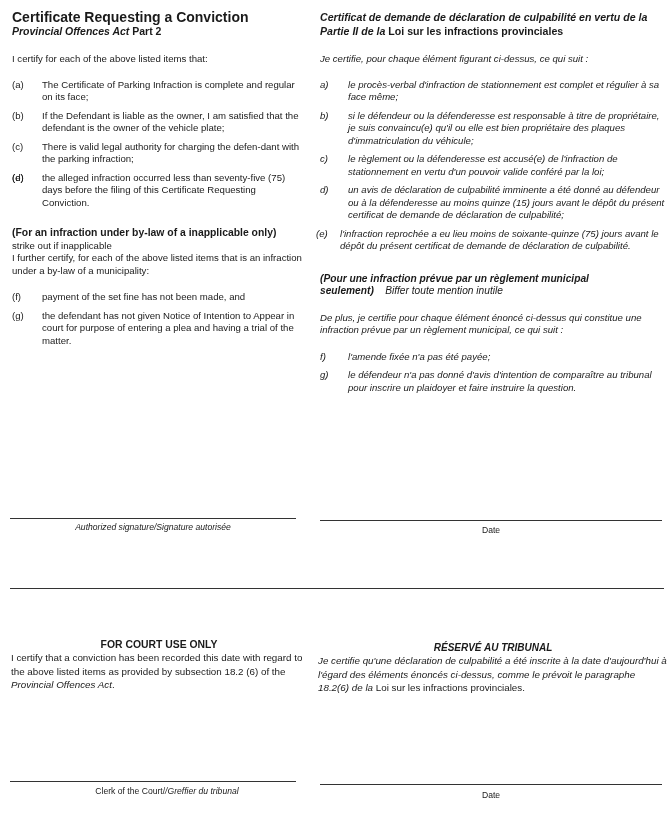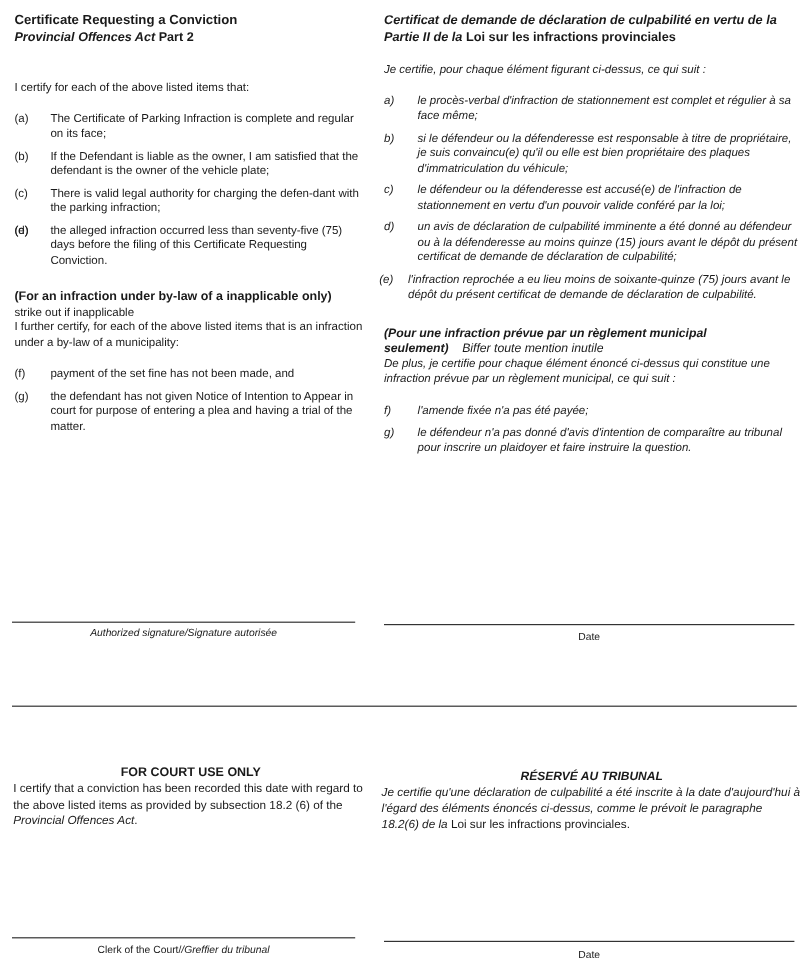--- a/index.html
+++ b/index.html
@@ -3,40 +3,40 @@
   <meta charset="utf-8">
   <style>
     html, body { margin: 0; padding: 0; background: #ffffff; }
     body {
       width: 671px; height: 813px; position: relative; overflow: hidden;
       font-family: "Liberation Sans", sans-serif; color: #1a1a1a;
     }
     .col { position: absolute; }
     .left { left: 12px; width: 290px; }
     .right { left: 320px; width: 346px; }
-    .title { font-weight: bold; font-size: 11px; line-height: 14px; }
+    .title { font-weight: bold; font-size: 14px; line-height: 14px; }
     .title-it { font-weight: bold; font-style: italic; font-size: 10.5px; line-height: 14px; }
     .fr-bold-it { font-weight: bold; font-style: italic; }
     .p { font-size: 9.6px; line-height: 12.5px; margin: 0; }
     .it { font-style: italic; }
     .item { position: relative; padding-left: 30px; font-size: 9.6px; line-height: 12.5px; margin: 0; }
     .item .lbl { position: absolute; left: 0; top: 0; }
     .right .item { padding-left: 28px; }
     .sig-line { position: absolute; height: 1px; background: #333; }
     .sig-label { position: absolute; font-size: 8.6px; text-align: center; }
     .center { text-align: center; }
     .bold { font-weight: bold; }
   </style>
 </head>
 <body>
 
 <div class="col left" style="top:10px;">
   <div class="title">Certificate Requesting a Conviction</div>
   <div class="title-it"><span>Provincial Offences Act</span><span style="font-style:normal"> Part 2</span></div>
-  <p class="p" style="margin-top:30px;">I certify for each of the above listed items that:</p>
+  <p class="p" style="margin-top:15px;">I certify for each of the above listed items that:</p>
 
   <div style="margin-top:13px;">
     <p class="item" style="margin-bottom:6px;"><span class="lbl">(a)</span><span>The Certificate of Parking Infraction is complete and regular on its face;</span></p>
     <p class="item" style="margin-bottom:6px;"><span class="lbl">(b)</span><span>If the Defendant is liable as the owner, I am satisfied that the defendant is the owner of the vehicle plate;</span></p>
     <p class="item" style="margin-bottom:6px;"><span class="lbl">(c)</span><span>There is valid legal authority for charging the defen-dant with the parking infraction;</span></p>
     <p class="item" style="margin-bottom:6px;"><span class="lbl">(d)</span></p>
     <p class="item"><span class="lbl">(e)</span><span>the alleged infraction occurred less than seventy-five (75) days before the filing of this Certificate Requesting Conviction.</span></p>
   </div>
 
   <p class="p bold" style="margin-top:18px; font-size:10.4px;">(For an infraction under by-law of a inapplicable only)</p>
@@ -49,27 +49,27 @@
   </div>
 </div>
 
 <div class="col right" style="top:10px;">
   <div class="title-it" style="font-size:10.6px;"><span>Certificat de demande de déclaration de culpabilité en vertu de la Partie II de la </span><span style="font-style:normal">Loi sur les infractions provinciales</span></div>
   <p class="p it" style="margin-top:15px;">Je certifie, pour chaque élément figurant ci-dessus, ce qui suit :</p>
 
   <div style="margin-top:13px;" class="it">
     <p class="item" style="margin-bottom:6px;"><span class="lbl">a)</span><span>le procès-verbal d'infraction de stationnement est complet et régulier à sa face même;</span></p>
     <p class="item" style="margin-bottom:6px;"><span class="lbl">b)</span><span>si le défendeur ou la défenderesse est responsable à titre de propriétaire, je suis convaincu(e) qu'il ou elle est bien propriétaire des plaques d'immatriculation du véhicule;</span></p>
-    <p class="item" style="margin-bottom:6px;"><span class="lbl">c)</span><span>le défendeur ou la défenderesse est accusé(e) de l'infraction de stationnement en vertu d'un pouvoir valide conféré par la loi;</span></p>
+    <p class="item" style="margin-bottom:6px;"><span class="lbl">c)</span><span>le règlement ou la défenderesse est accusé(e) de l'infraction de stationnement en vertu d'un pouvoir valide conféré par la loi;</span></p>
     <p class="item" style="margin-bottom:6px;"><span class="lbl">d)</span><span>un avis de déclaration de culpabilité imminente a été donné au défendeur ou à la défenderesse au moins quinze (15) jours avant le dépôt du présent certificat de demande de déclaration de culpabilité;</span></p>
     <p class="item" style="padding-left:24px; margin-left:-4px;"><span class="lbl">(e)</span><span>l'infraction reprochée a eu lieu moins de soixante-quinze (75) jours avant le dépôt du présent certificat de demande de déclaration de culpabilité.</span></p>
   </div>
 
   <p class="p fr-bold-it" style="margin-top:20px; font-size:10.2px;"><span>(Pour une infraction prévue par un règlement municipal seulement)</span>&nbsp;&nbsp;&nbsp;&nbsp;<span style="font-weight:normal">Biffer toute mention inutile</span></p>
-  <p class="p it" style="">De plus, je certifie pour chaque élément énoncé ci-dessus qui constitue une infraction prévue par un règlement municipal, ce qui suit :</p>
+  <p class="p it" style="margin-top:14px;">De plus, je certifie pour chaque élément énoncé ci-dessus qui constitue une infraction prévue par un règlement municipal, ce qui suit :</p>
 
   <div style="margin-top:14px;" class="it">
     <p class="item" style="margin-bottom:6px;"><span class="lbl">f)</span><span>l'amende fixée n'a pas été payée;</span></p>
     <p class="item"><span class="lbl">g)</span><span>le défendeur n'a pas donné d'avis d'intention de comparaître au tribunal pour inscrire un plaidoyer et faire instruire la question.</span></p>
   </div>
 </div>
 
 <div class="sig-line" style="left:10px; top:518px; width:286px;"></div>
 <div class="sig-label it" style="left:10px; top:522px; width:286px;">Authorized signature/Signature autorisée</div>
 <div class="sig-line" style="left:320px; top:520px; width:342px;"></div>
@@ -81,15 +81,15 @@
   <div class="center bold" style="font-size:10.4px; line-height:13px;">FOR COURT USE ONLY</div>
   <p class="p" style="font-size:9.8px; line-height:13.5px;"><span>I certify that a conviction has been recorded this date with regard to the above listed items as provided by subsection 18.2 (6) of the </span><span class="it">Provincial Offences Act</span><span>.</span></p>
 </div>
 
 <div class="col right" style="top:641px; left:318px; width:350px;">
   <div class="center fr-bold-it" style="font-size:10px; line-height:13px;">RÉSERVÉ AU TRIBUNAL</div>
   <p class="p it" style="font-size:9.8px; line-height:13.5px;"><span>Je certifie qu'une déclaration de culpabilité a été inscrite à la date d'aujourd'hui à l'égard des éléments énoncés ci-dessus, comme le prévoit le paragraphe 18.2(6) de la </span><span style="font-style:normal">Loi sur les infractions provinciales.</span></p>
 </div>
 
 <div class="sig-line" style="left:10px; top:781px; width:286px;"></div>
-<div class="sig-label" style="left:10px; top:786px; width:286px;"><span>Clerk of the Court/</span><span class="it">/Greffier du tribunal</span></div>
+<div class="sig-label" style="left:24px; top:786px; width:286px;"><span>Clerk of the Court/</span><span class="it">/Greffier du tribunal</span></div>
 <div class="sig-line" style="left:320px; top:784px; width:342px;"></div>
 <div class="sig-label" style="left:320px; top:790px; width:342px;">Date</div>
 
 </body></html>

